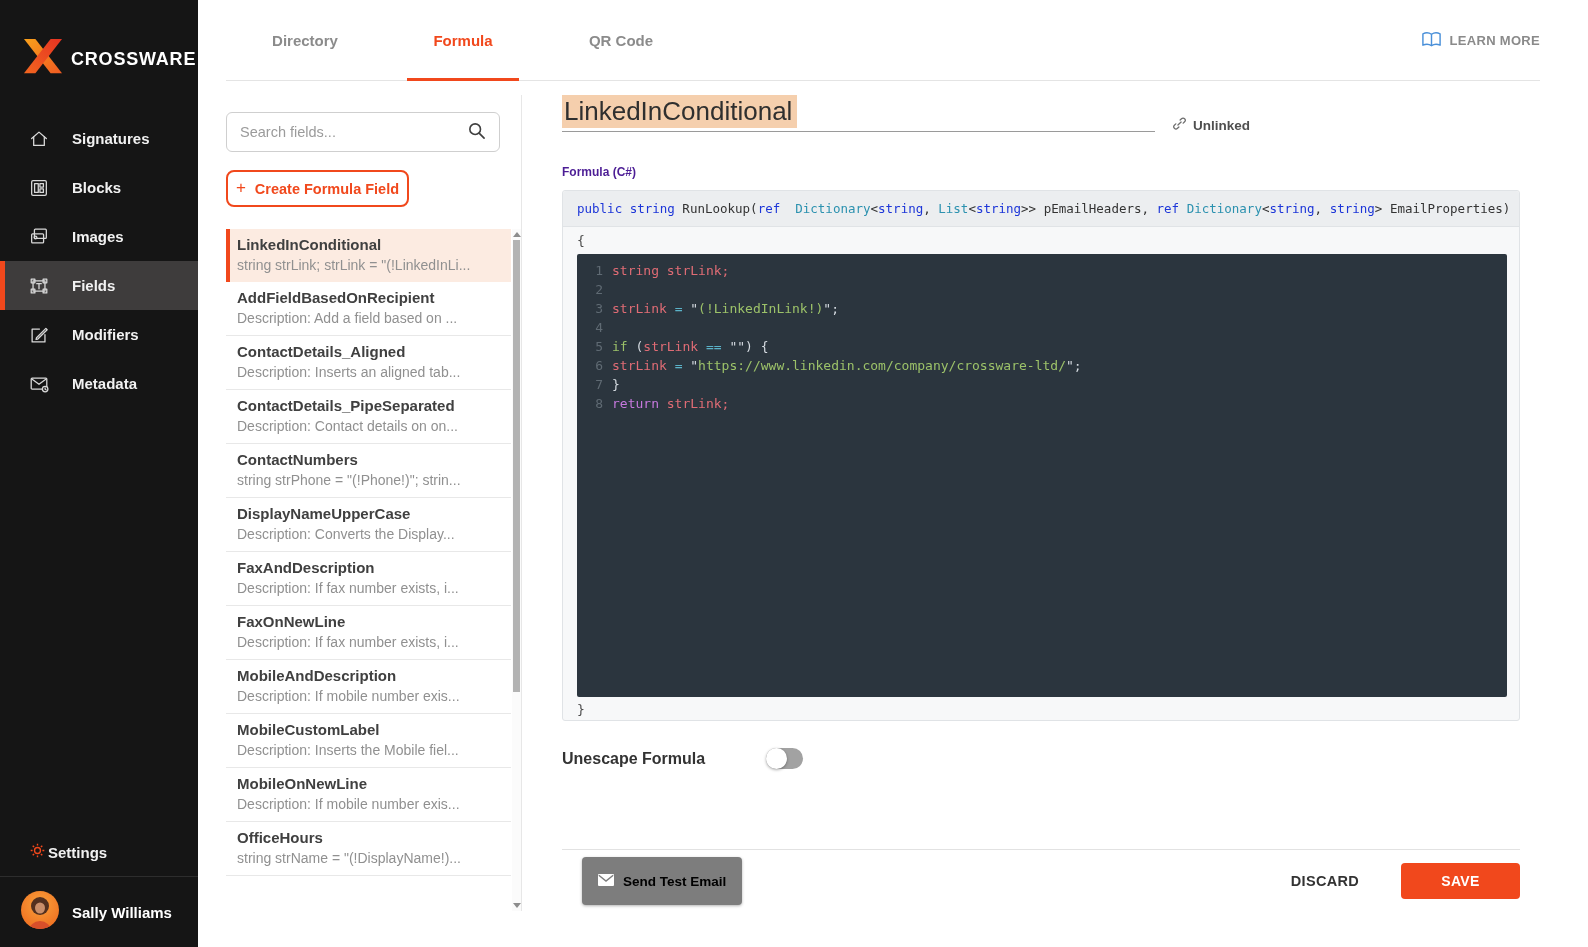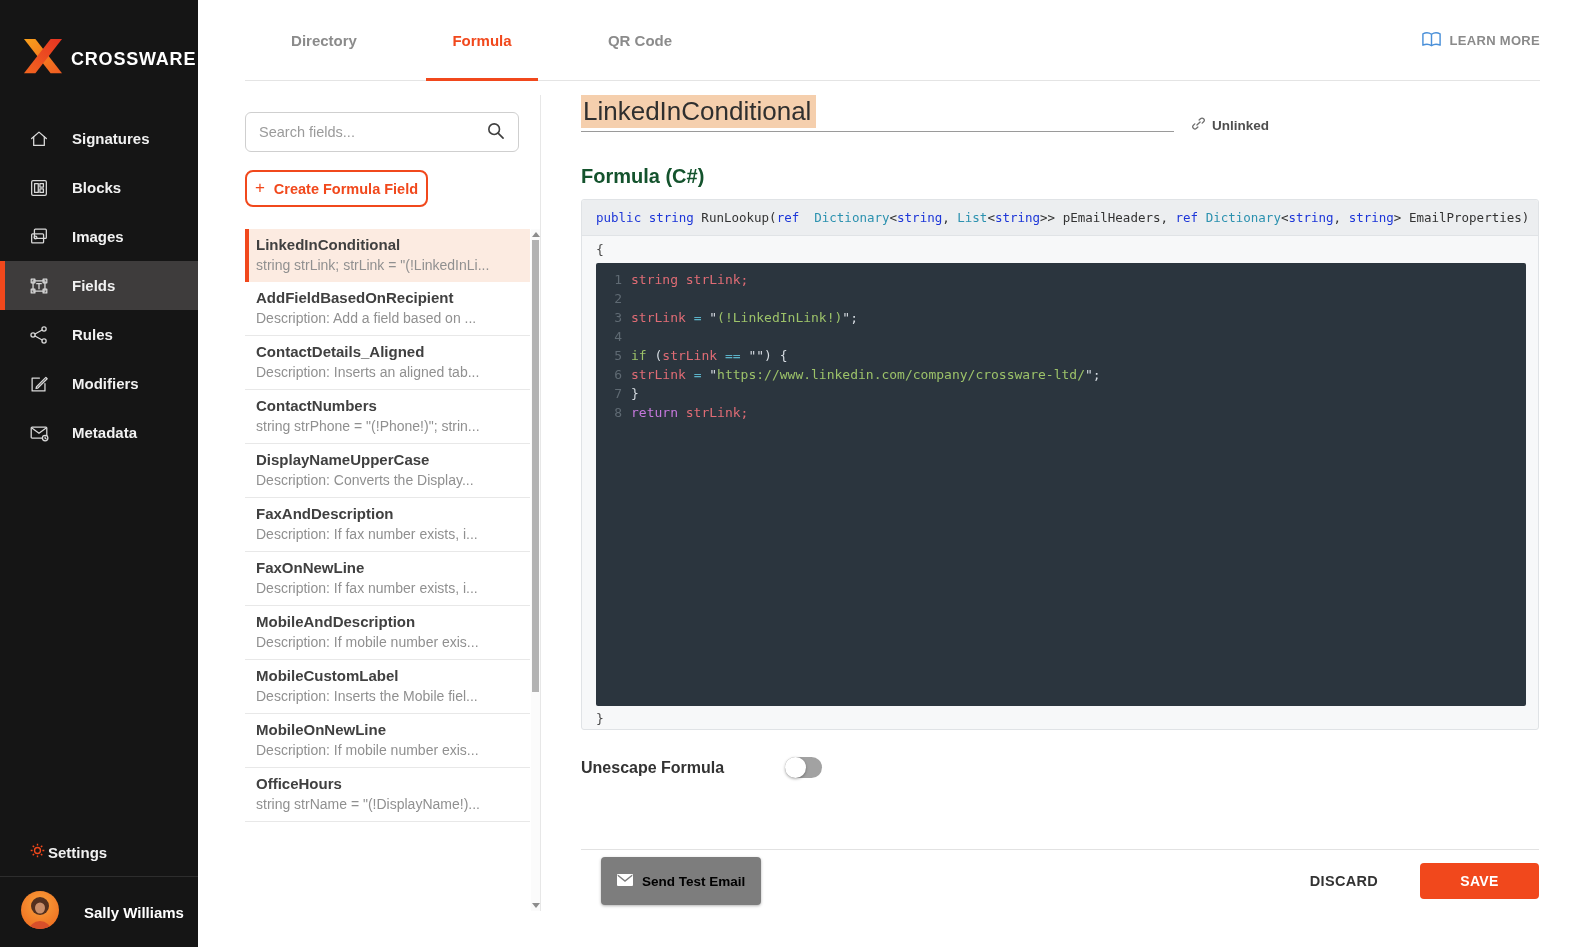--- a/index.html
+++ b/index.html
@@ -14,25 +14,25 @@
   .nav { margin-top:22px; }
   .nav-item { height:49px; display:flex; align-items:center; padding-left:27px; gap:21px; cursor:pointer; position:relative; }
   .nav-item .nicon { width:24px; height:24px; display:flex; align-items:center; justify-content:center; }
   .nav-item .nlabel { font-size:15px; font-weight:600; color:#f1f1f1; }
   .nav-item.active { background:#3e3c3c; }
   .nav-item.active::before { content:''; position:absolute; left:0; top:0; bottom:0; width:5px; background:#f1481c; }
   .sidebar-bottom { margin-top:auto; }
   .settings-row { height:48px; display:flex; align-items:center; padding-left:27px; cursor:pointer; }
   .settings-row .nlabel { font-size:15px; font-weight:600; color:#f1f1f1; }
   .sb-divider { border-top:1px solid #2d2d2d; }
-  .user-row { height:70px; display:flex; align-items:center; gap:25px; padding-left:21px; cursor:pointer; }
+  .user-row { height:70px; display:flex; align-items:center; gap:13px; padding-left:21px; cursor:pointer; }
   .user-name { font-size:15px; font-weight:bold; color:#fff; }
 
   
-  .main { flex:1; display:flex; flex-direction:column; background:#fff;margin-left:19px; }
+  .main { flex:1; display:flex; flex-direction:column; background:#fff; }
   .topbar { height:81px; display:flex; justify-content:space-between; padding:0 48px 0 28px; position:relative; flex-shrink:0; }
   .topbar::after { content:''; position:absolute; left:28px; right:48px; bottom:0; height:1px; background:#e4e4e4; }
   .tabs { display:flex; height:81px; }
   .tab { width:158px; display:flex; align-items:center; justify-content:center; font-size:15px; font-weight:600; color:#8b8b8b; cursor:pointer; position:relative; }
   .tab.active { color:#f1481c; }
   .tab.active::after { content:''; position:absolute; bottom:0; left:50%; transform:translateX(-50%); width:112px; height:3px; background:#f1481c; z-index:1; }
   .learn-more { display:flex; align-items:center; gap:8px; align-self:center; color:#8a8a8a; font-size:13px; font-weight:600; letter-spacing:.3px; cursor:pointer; }
 
   .content { flex:1; display:flex; padding-left:28px; }
 
@@ -53,21 +53,21 @@
   .sb-arrow { position:absolute; left:1px; width:0; height:0; border-left:4px solid transparent; border-right:4px solid transparent; }
   .sb-arrow.up { top:3px; border-bottom:5px solid #8d8d8d; }
   .sb-arrow.down { bottom:3px; border-top:5px solid #8d8d8d; }
   .sb-thumb { position:absolute; left:1px; top:11px; width:7px; height:452px; background:#b3b3b3; cursor:pointer; }
 
   
   .editor-area { margin-left:40px; width:958px; display:flex; flex-direction:column; position:relative; height:866px; }
   .title-wrap { margin-top:14px; width:593px; border-bottom:1px solid #9a9a9a; padding-bottom:3px; }
   .doc-title { display:inline-block; font-size:26px; line-height:30px; font-weight:500; color:#2f2f2f; background:#f5cfad; padding:1px 5px 2px 2px; cursor:text; }
   .unlinked { position:absolute; left:610px; top:35px; display:flex; align-items:center; gap:6px; color:#4f4f4f; font-size:13.5px; font-weight:600; cursor:pointer; }
-  .formula-label { margin-top:33px; font-size:20px; font-weight:bold; color:#14532d; }
+  .formula-label { margin-top:33px; font-size:12px; font-weight:bold; color:#4c1d95; }
 
   .code-panel { margin-top:11px; height:531px; border:1px solid #e0e3e6; border-radius:3px; background:#f7f8f9; }
   .code-header { height:36px; background:#eceef0; border-bottom:1px solid #e0e3e6; border-radius:3px 3px 0 0; display:flex; align-items:center; padding:0 14px; font-family:"DejaVu Sans Mono", monospace; font-size:12.5px; white-space:pre; }
   .brace-row { height:27px; display:flex; align-items:center; padding-left:14px; font-family:"DejaVu Sans Mono", monospace; font-size:13px; color:#4a4a4a; }
   .brace-row.close { height:25px; }
   .code-editor { margin:0 12px 0 14px; height:443px; background:#2b353e; border-radius:2px; padding-top:7px; cursor:text; }
   .code-line { display:flex; font-family:"DejaVu Sans Mono", monospace; font-size:13px; line-height:19px; white-space:pre; }
   .line-num { width:26px; text-align:right; margin-right:9px; color:#5f6a73; flex-shrink:0; }
   .tok-kw  { color:#1d36d8; }
   .tok-ty  { color:#2b91af; }
@@ -150,31 +150,20 @@
             <svg width="22" height="22" viewBox="0 0 24 24" fill="none" stroke="#d9d9d9" stroke-width="1.4" stroke-linejoin="round" stroke-linecap="round">
               <rect x="5.5" y="6.5" width="13" height="11"></rect>
               <rect x="3.5" y="4.5" width="4" height="4"></rect>
               <rect x="16.5" y="4.5" width="4" height="4"></rect>
               <rect x="3.5" y="15.5" width="4" height="4"></rect>
               <rect x="16.5" y="15.5" width="4" height="4"></rect>
               <path d="M9.5 9.5h5M12 9.5v5.5"></path>
             </svg>
           </span>
           <span class="nlabel">Fields</span>
-        </div>
-        <div class="nav-item">
-          <span class="nicon">
-            <svg width="22" height="22" viewBox="0 0 24 24" fill="none" stroke="#d9d9d9" stroke-width="1.4" stroke-linejoin="round" stroke-linecap="round">
-              <circle cx="5.5" cy="12" r="2.3"></circle>
-              <circle cx="17.5" cy="5.5" r="2.3"></circle>
-              <circle cx="17.5" cy="18.5" r="2.3"></circle>
-              <path d="M7.6 10.9 L15.4 6.6 M7.6 13.1 L15.4 17.4"></path>
-            </svg>
-          </span>
-          <span class="nlabel">Rules</span>
         </div>
         <div class="nav-item">
           <span class="nicon">
             <svg width="22" height="22" viewBox="0 0 24 24" fill="none" stroke="#d9d9d9" stroke-width="1.4" stroke-linejoin="round" stroke-linecap="round">
               <path d="M18.5 11.5 V19.5 H4.5 V5.5 H12.5"></path>
               <path d="M9.3 15 L19.5 4.8 L20.9 6.2 L10.7 16.4 L8.8 16.9 Z"></path>
             </svg>
           </span>
           <span class="nlabel">Modifiers</span>
         </div>
@@ -271,20 +260,24 @@
             </div>
             <div class="field-item">
               <div class="fname">AddFieldBasedOnRecipient</div>
               <div class="fdesc">Description: Add a field based on ...</div>
             </div>
             <div class="field-item">
               <div class="fname">ContactDetails_Aligned</div>
               <div class="fdesc">Description: Inserts an aligned tab...</div>
             </div>
             <div class="field-item">
+              <div class="fname">ContactDetails_PipeSeparated</div>
+              <div class="fdesc">Description: Contact details on on...</div>
+            </div>
+            <div class="field-item">
               <div class="fname">ContactNumbers</div>
               <div class="fdesc">string strPhone = "(!Phone!)"; strin...</div>
             </div>
             <div class="field-item">
               <div class="fname">DisplayNameUpperCase</div>
               <div class="fdesc">Description: Converts the Display...</div>
             </div>
             <div class="field-item">
               <div class="fname">FaxAndDescription</div>
               <div class="fdesc">Description: If fax number exists, i...</div>

